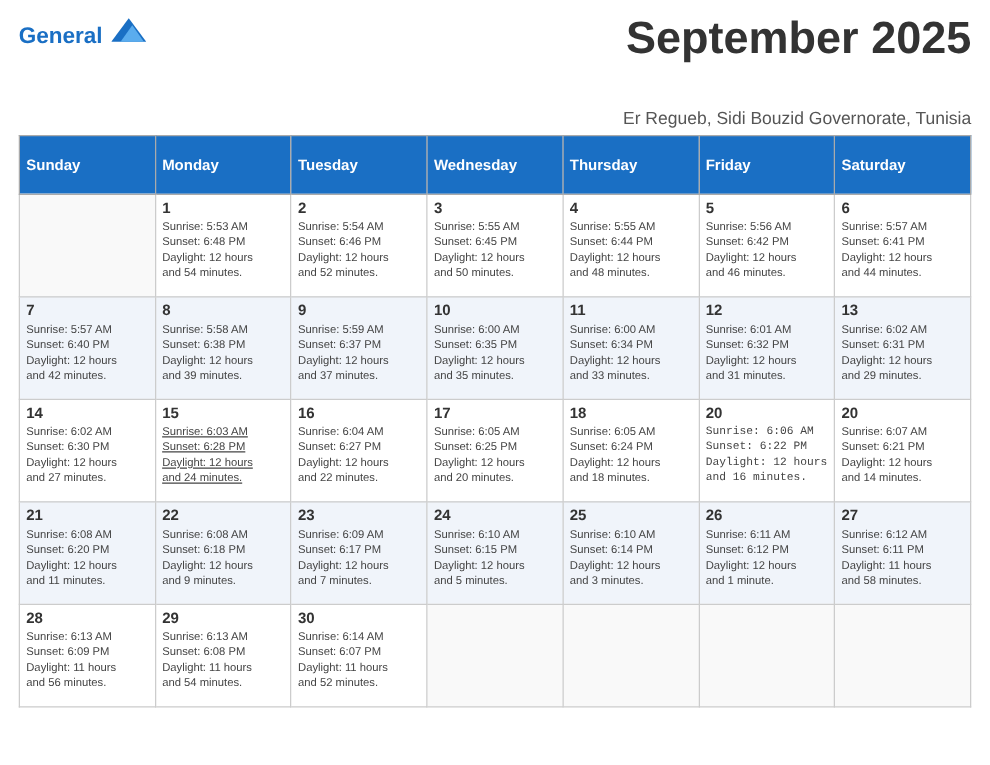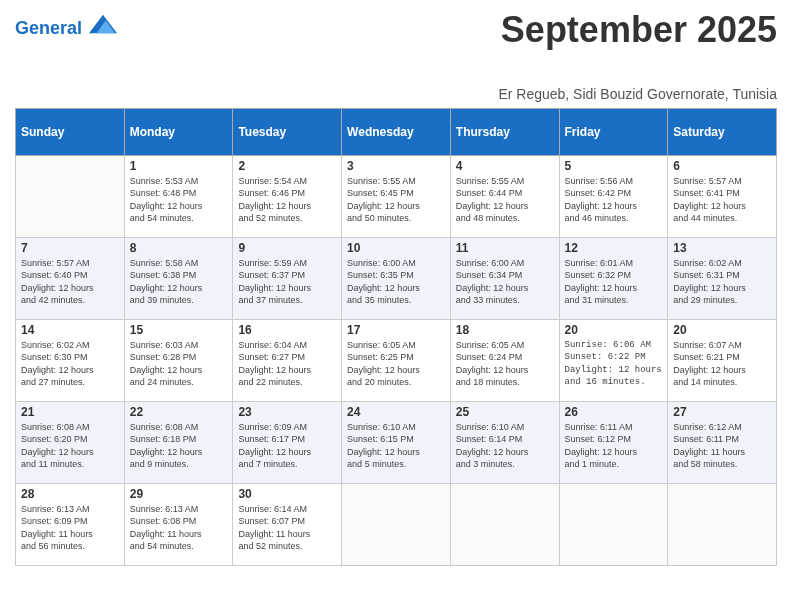--- a/index.html
+++ b/index.html
@@ -232,21 +232,21 @@
         <tr>
           <td>
             <span class="day-number">14</span>
             <div class="day-info" style="white-space: pre-line;">Sunrise: 6:02 AM
 Sunset: 6:30 PM
 Daylight: 12 hours
 and 27 minutes.</div>
           </td>
           <td>
             <span class="day-number">15</span>
-            <div class="day-info" style="white-space: pre-line;">Sunrise: 6:03 AM
+            <div class="day-info" style="white-space: pre-line; text-decoration: underline;">Sunrise: 6:03 AM
 Sunset: 6:28 PM
 Daylight: 12 hours
 and 24 minutes.</div>
           </td>
           <td>
             <span class="day-number">16</span>
             <div class="day-info" style="white-space: pre-line;">Sunrise: 6:04 AM
 Sunset: 6:27 PM
 Daylight: 12 hours
 and 22 minutes.</div>

